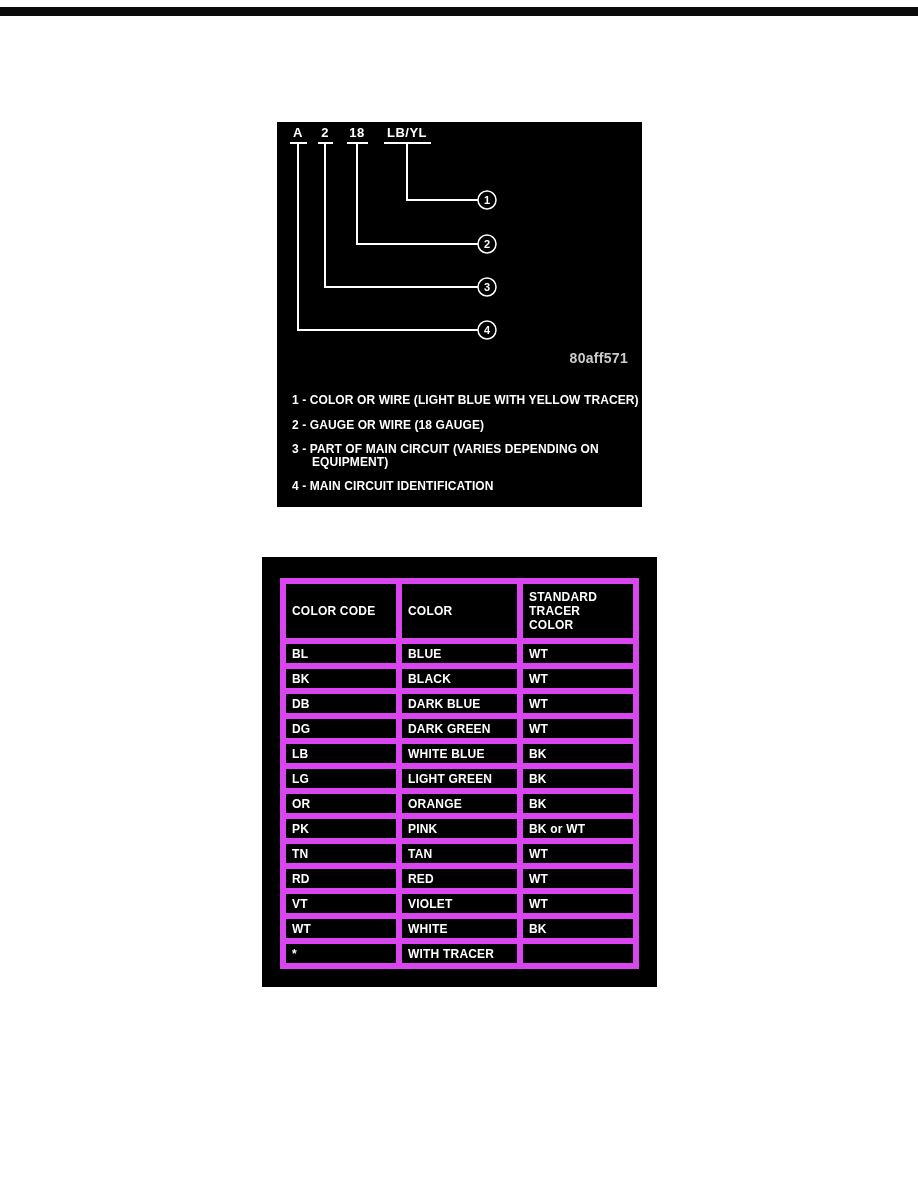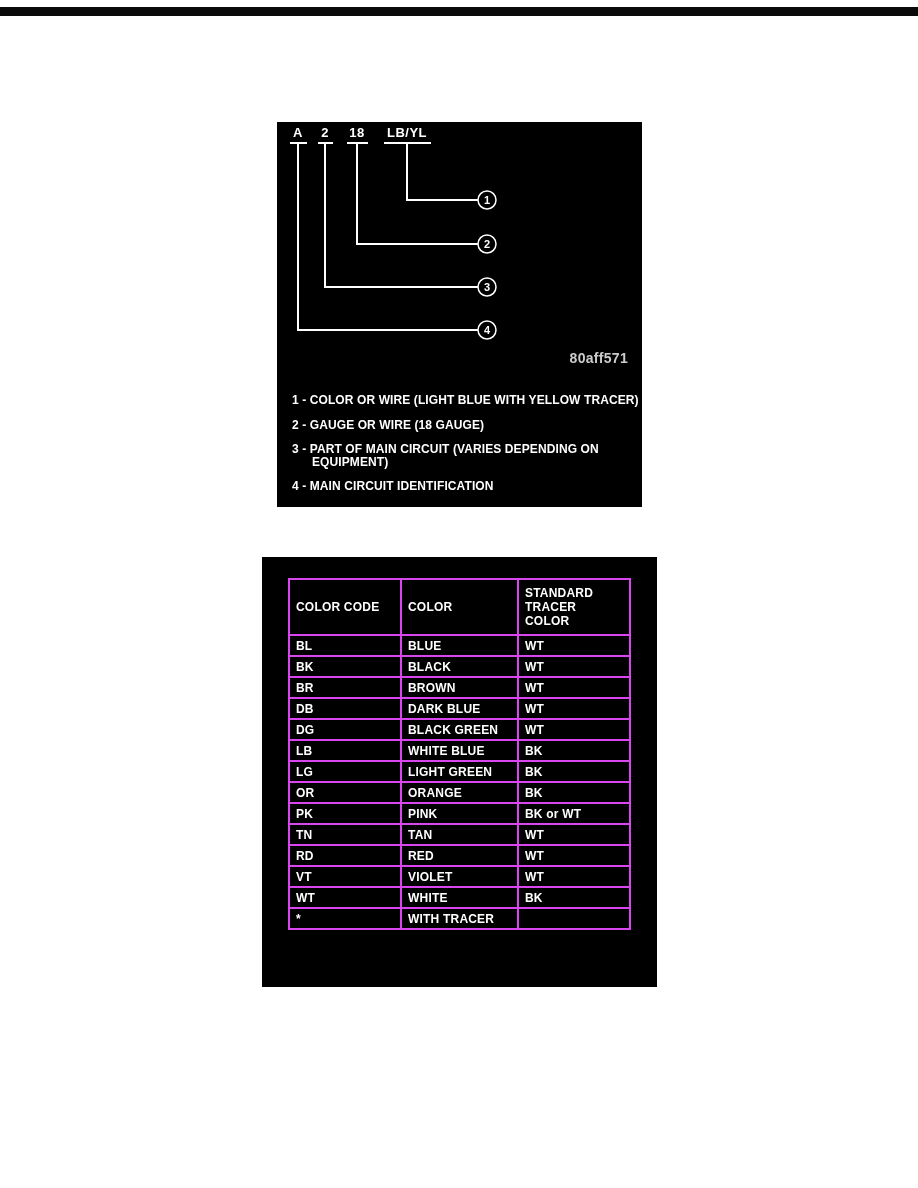--- a/index.html
+++ b/index.html
@@ -53,21 +53,21 @@
     letter-spacing: 0.1px;
     color: #ffffff;
   }
 
   
   #color-table {
     border-collapse: collapse;
     margin: 21px auto 0;
   }
   #color-table th, #color-table td {
-    border: 2px solid #d946ef;
+    border: 6px solid #d946ef;
     color: #ffffff;
     font-weight: bold;
     font-size: 12px;
     text-align: left;
     vertical-align: middle;
     padding: 2px 6px;
     letter-spacing: 0.2px;
   }
   #color-table th { height: 50px; }
   #color-table td { height: 15px; }
@@ -141,32 +141,27 @@
           <td>BL</td>
           <td>BLUE</td>
           <td>WT</td>
         </tr>
         <tr>
           <td>BK</td>
           <td>BLACK</td>
           <td>WT</td>
         </tr>
         <tr>
-          <td>BR</td>
-          <td>BROWN</td>
-          <td>WT</td>
-        </tr>
-        <tr>
           <td>DB</td>
           <td>DARK BLUE</td>
           <td>WT</td>
         </tr>
         <tr>
           <td>DG</td>
-          <td>BLACK GREEN</td>
+          <td>DARK GREEN</td>
           <td>WT</td>
         </tr>
         <tr>
           <td>LB</td>
           <td>WHITE BLUE</td>
           <td>BK</td>
         </tr>
         <tr>
           <td>LG</td>
           <td>LIGHT GREEN</td>

